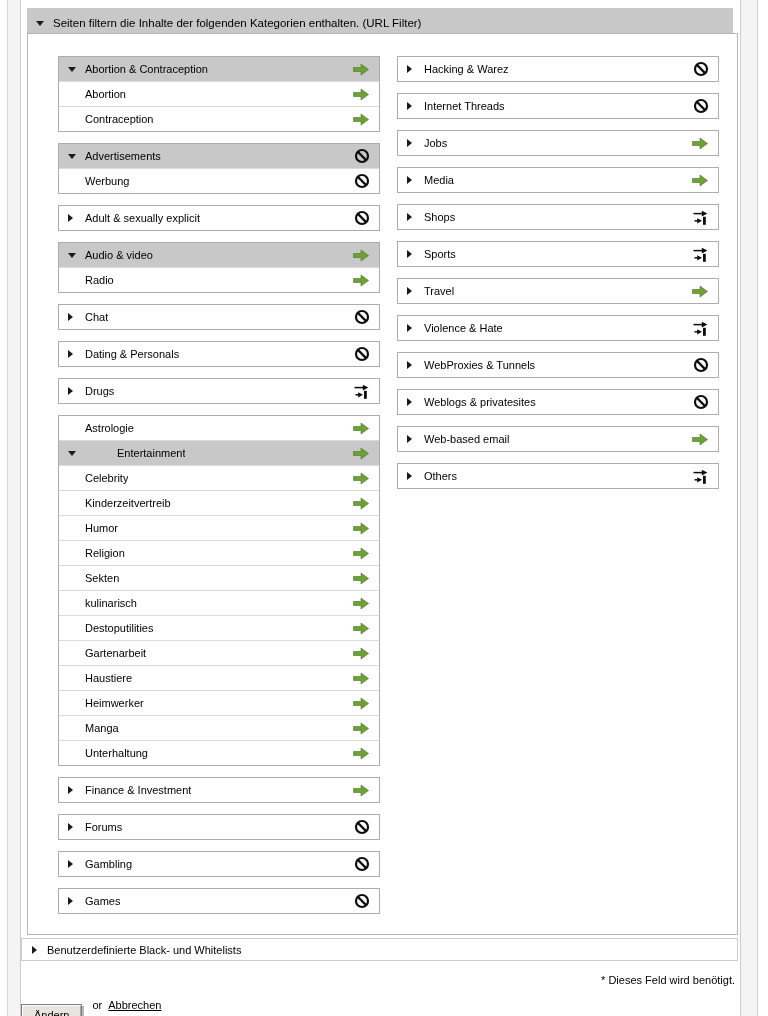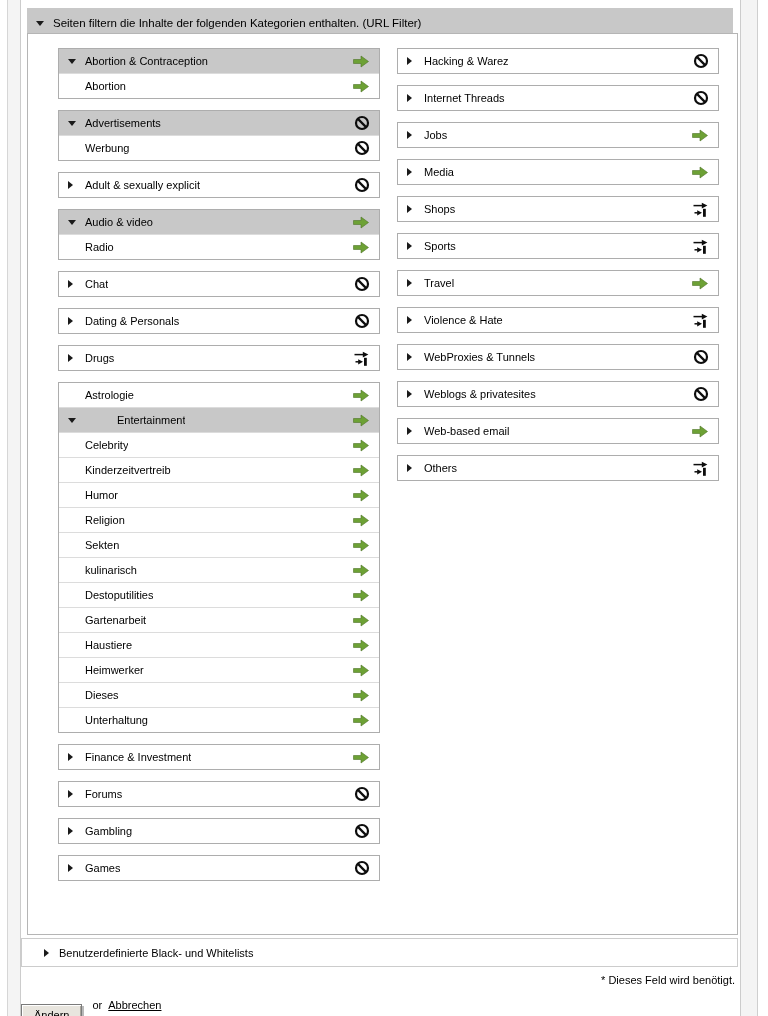--- a/index.html
+++ b/index.html
@@ -16,42 +16,42 @@
 
   
   .section-bar{position:absolute;left:6px;width:706px;top:8px;height:30px;background:#c8c8c8;
     display:flex;align-items:center;padding:0 0 0 9px;box-sizing:border-box;font-size:11.5px;}
   .section-bar .lbl{white-space:nowrap;}
 
   
   .big-box{position:absolute;left:6px;top:33px;width:711px;height:902px;box-sizing:border-box;
     background:#fff;border:1px solid #b5b5b5;}
 
-  .col{position:absolute;top:14px;width:322px;padding-left:12px;}
+  .col{position:absolute;top:22px;width:322px;padding-left:12px;}
   .col.left{left:18px;}
   .col.right{left:357px;}
 
   .cat-box{border:1px solid #adadad;background:#fff;margin-bottom:11px;box-sizing:border-box;}
   .cat-row{height:24px;display:flex;align-items:center;padding:0 9px;font-size:11px;cursor:default;}
   .cat-row + .cat-row{border-top:1px solid #dcdcdc;gap:32px;}
   .cat-row.hdr-expanded{background:#c8c8c8;}
   .cat-row.child{padding-left:26px;}
   .cat-row .lbl{white-space:nowrap;overflow:hidden;}
 
   .tri-wrap{width:17px;display:inline-flex;align-items:center;flex:none;}
   .tri-down{width:0;height:0;border-left:4px solid transparent;border-right:4px solid transparent;
     border-top:5px solid #1a1a1a;display:inline-block;}
   .tri-right{width:0;height:0;border-top:4px solid transparent;border-bottom:4px solid transparent;
     border-left:5px solid #1a1a1a;display:inline-block;}
 
   .action-icon{margin-left:auto;display:inline-flex;align-items:center;flex:none;}
 
   
-  .bottom-bar{position:absolute;left:0;top:938px;width:717px;height:29px;box-sizing:border-box;
-    background:#fff;border:1px solid #ccc;display:flex;align-items:center;padding-left:22px;font-size:11px;}
+  .bottom-bar{position:absolute;left:0;top:938px;width:717px;height:23px;box-sizing:border-box;
+    background:#fff;border:1px solid #ccc;display:flex;align-items:center;padding-left:10px;font-size:11px;}
   .bottom-bar .tri-wrap{width:15px;}
 
   .required-note{position:absolute;top:974px;right:5px;font-size:11px;}
 
   .footer-actions{position:absolute;top:984px;left:0;display:flex;align-items:center;font-size:11px;}
   .btn{font-family:inherit;font-size:11px;padding:4px 12px;background:#e8e5de;color:#000;
     border:1px solid #7b7b7b;box-shadow:inset 1px 1px 0 #ffffff,inset -1px -1px 0 #a9a59c,2px 2px 0 #b9b9b9;
     cursor:pointer;margin-top:20px;}
   .or-text{margin:0 6px 0 10px;}
   .cancel-link{color:#000;text-decoration:underline;cursor:pointer;}
@@ -87,20 +87,28 @@
               </span>
             </div>
             <div class="cat-row child">
               <span class="lbl">Abortion</span>
               <span class="action-icon">
                 <svg width="18" height="13" viewBox="0 0 18 13">
                   <path d="M1.5 4.5 H9 V1 L16.5 6.5 L9 12 V8.5 H1.5 Z" fill="#6da135" stroke="#4e7226" stroke-width="0.6"></path>
                 </svg>
               </span>
             </div>
+            <div class="cat-row child">
+              <span class="lbl">Contraception</span>
+              <span class="action-icon">
+                <svg width="18" height="13" viewBox="0 0 18 13">
+                  <path d="M1.5 4.5 H9 V1 L16.5 6.5 L9 12 V8.5 H1.5 Z" fill="#6da135" stroke="#4e7226" stroke-width="0.6"></path>
+                </svg>
+              </span>
+            </div>
           </div>
           <div class="cat-box">
             <div class="cat-row hdr-expanded">
               <span class="tri-wrap">
                 <span class="tri-down"></span>
               </span>
               <span class="lbl">Advertisements</span>
               <span class="action-icon">
                 <svg width="16" height="16" viewBox="0 0 16 16">
                   <circle cx="8" cy="8" r="6" fill="none" stroke="#0d0d0d" stroke-width="2.2"></circle>
@@ -292,21 +300,21 @@
             </div>
             <div class="cat-row child">
               <span class="lbl">Heimwerker</span>
               <span class="action-icon">
                 <svg width="18" height="13" viewBox="0 0 18 13">
                   <path d="M1.5 4.5 H9 V1 L16.5 6.5 L9 12 V8.5 H1.5 Z" fill="#6da135" stroke="#4e7226" stroke-width="0.6"></path>
                 </svg>
               </span>
             </div>
             <div class="cat-row child">
-              <span class="lbl">Dieses</span>
+              <span class="lbl">Manga</span>
               <span class="action-icon">
                 <svg width="18" height="13" viewBox="0 0 18 13">
                   <path d="M1.5 4.5 H9 V1 L16.5 6.5 L9 12 V8.5 H1.5 Z" fill="#6da135" stroke="#4e7226" stroke-width="0.6"></path>
                 </svg>
               </span>
             </div>
             <div class="cat-row child">
               <span class="lbl">Unterhaltung</span>
               <span class="action-icon">
                 <svg width="18" height="13" viewBox="0 0 18 13">

